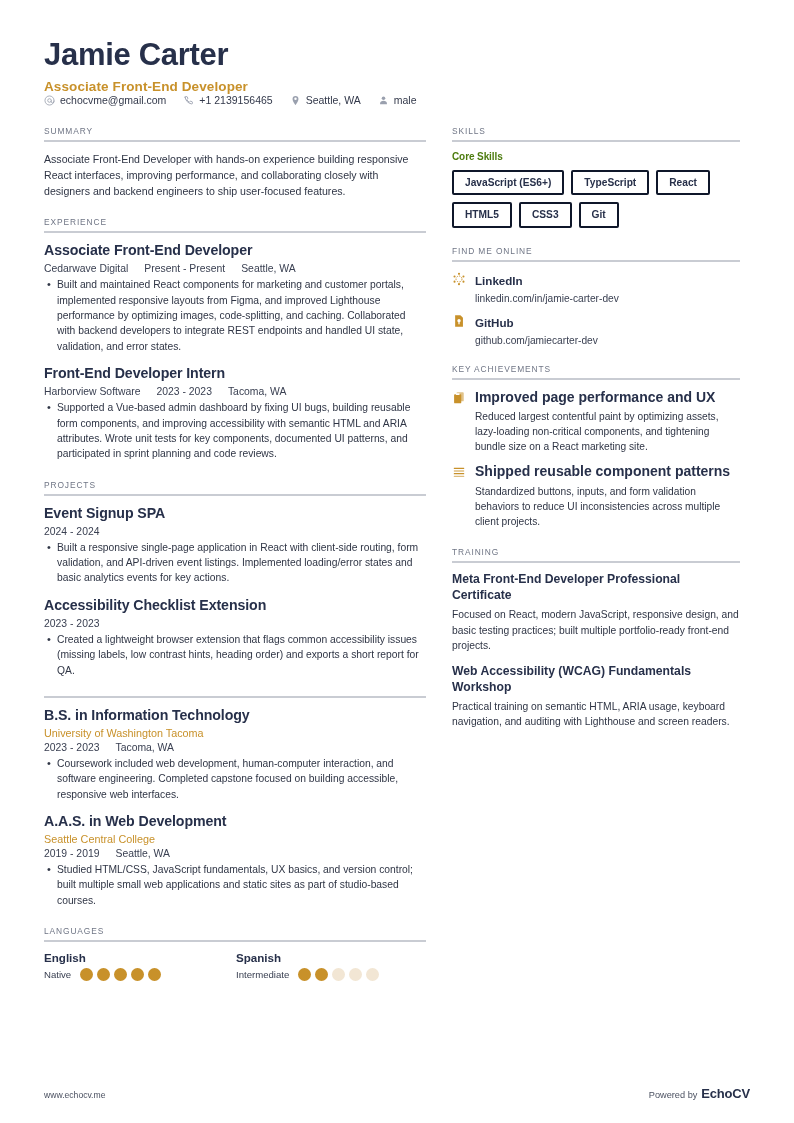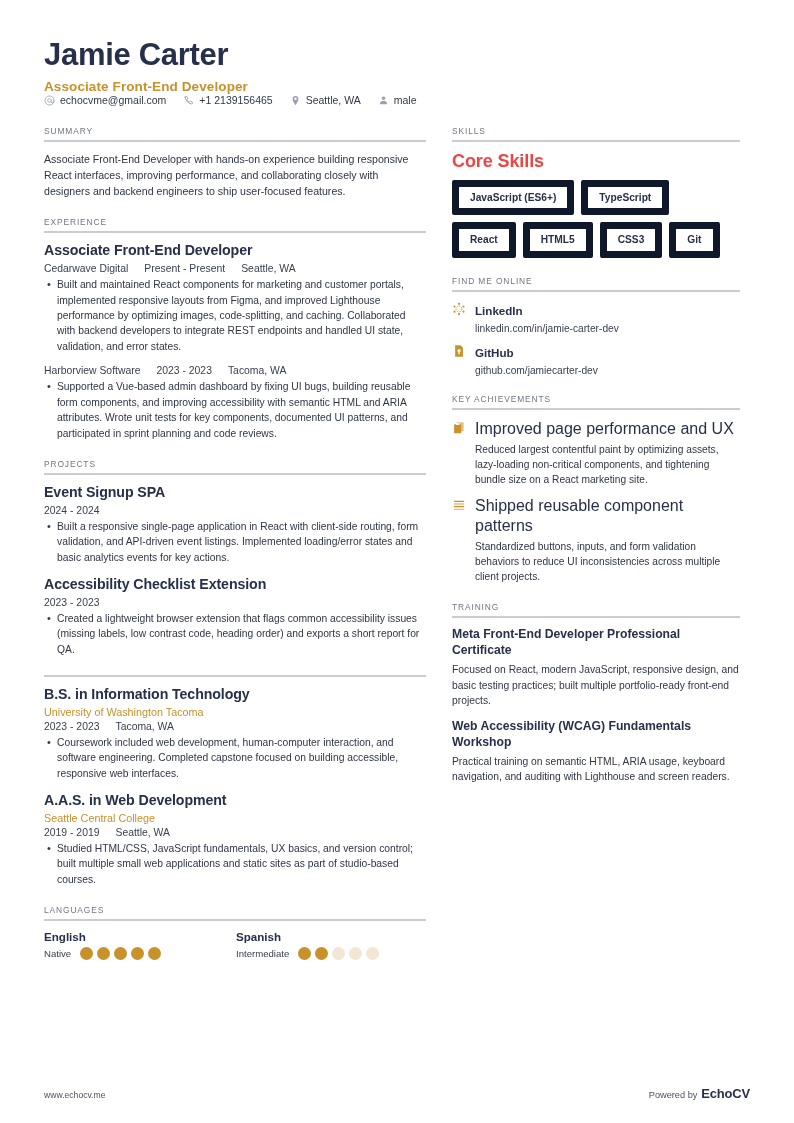--- a/index.html
+++ b/index.html
@@ -149,29 +149,29 @@
     margin-bottom: 4px;
   }
   .lang-row { display: flex; align-items: center; gap: 9px; }
   .lang-level { font-size: 9.6px; color: #3a4052; }
   .dots { display: flex; gap: 4px; }
   .dot { width: 13px; height: 13px; border-radius: 50%; background: #f2e6d4; }
   .dot.on { background: #c8912a; }
 
   
   .r-h3 {
-    font-size: 18px;
-    font-weight: bold;
-    color: #ef4444;
+    font-size: 10px;
+    font-weight: bold;
+    color: #4d7c0f;
     margin-bottom: 8px;
     letter-spacing: -0.1px;
   }
   .chips { display: flex; flex-wrap: wrap; gap: 7px; }
   .chip {
-    border: 7px solid #0f172a;
+    border: 2px solid #0f172a;
     border-radius: 2px;
     padding: 5px 11px;
     font-size: 10.2px;
     font-weight: bold;
     color: #27304a;
     line-height: 1.1;
   }
 
   .link-item {
     display: flex;
@@ -209,22 +209,22 @@
   }
   .ach-item:last-child { margin-bottom: 0; }
   .a-ico {
     width: 14px; height: 14px;
     flex: 0 0 14px;
     color: #c8912a;
     margin-top: 2px;
   }
   .a-ico svg { display: block; }
   .a-title {
-    font-size: 16px;
-    font-weight: normal;
+    font-size: 14px;
+    font-weight: bold;
     color: #27304a;
     line-height: 1.25;
   }
   .a-desc {
     margin-top: 3px;
     font-size: 10.2px;
     line-height: 1.48;
     color: #2f3545;
   }
 
@@ -329,20 +329,21 @@
             <span class="org">Cedarwave Digital</span>
             <span class="dates">Present - Present</span>
             <span class="loc">Seattle, WA</span>
           </div>
           <ul class="bullets">
             <li>Built and maintained React components for marketing and customer portals, implemented responsive layouts from Figma, and improved Lighthouse performance by optimizing images, code-splitting, and caching. Collaborated with backend developers to integrate REST endpoints and handled UI state, validation, and error states.</li>
           </ul>
         </div>
 
         <div class="entry">
+          <div class="entry-title">Front-End Developer Intern</div>
           <div class="entry-meta">
             <span class="org">Harborview Software</span>
             <span class="dates">2023 - 2023</span>
             <span class="loc">Tacoma, WA</span>
           </div>
           <ul class="bullets">
             <li>Supported a Vue-based admin dashboard by fixing UI bugs, building reusable form components, and improving accessibility with semantic HTML and ARIA attributes. Wrote unit tests for key components, documented UI patterns, and participated in sprint planning and code reviews.</li>
           </ul>
         </div>
       </div>
@@ -360,21 +361,21 @@
             <li>Built a responsive single-page application in React with client-side routing, form validation, and API-driven event listings. Implemented loading/error states and basic analytics events for key actions.</li>
           </ul>
         </div>
 
         <div class="entry">
           <div class="entry-title">Accessibility Checklist Extension</div>
           <div class="entry-meta">
             <span class="dates">2023 - 2023</span>
           </div>
           <ul class="bullets">
-            <li>Created a lightweight browser extension that flags common accessibility issues (missing labels, low contrast code, heading order) and exports a short report for QA.</li>
+            <li>Created a lightweight browser extension that flags common accessibility issues (missing labels, low contrast hints, heading order) and exports a short report for QA.</li>
           </ul>
         </div>
       </div>
 
       <div class="sec">
         <div class="sec-rule"></div>
 
         <div class="entry">
           <div class="entry-title">B.S. in Information Technology</div>
           <div class="entry-sub-accent">University of Washington Tacoma</div>

